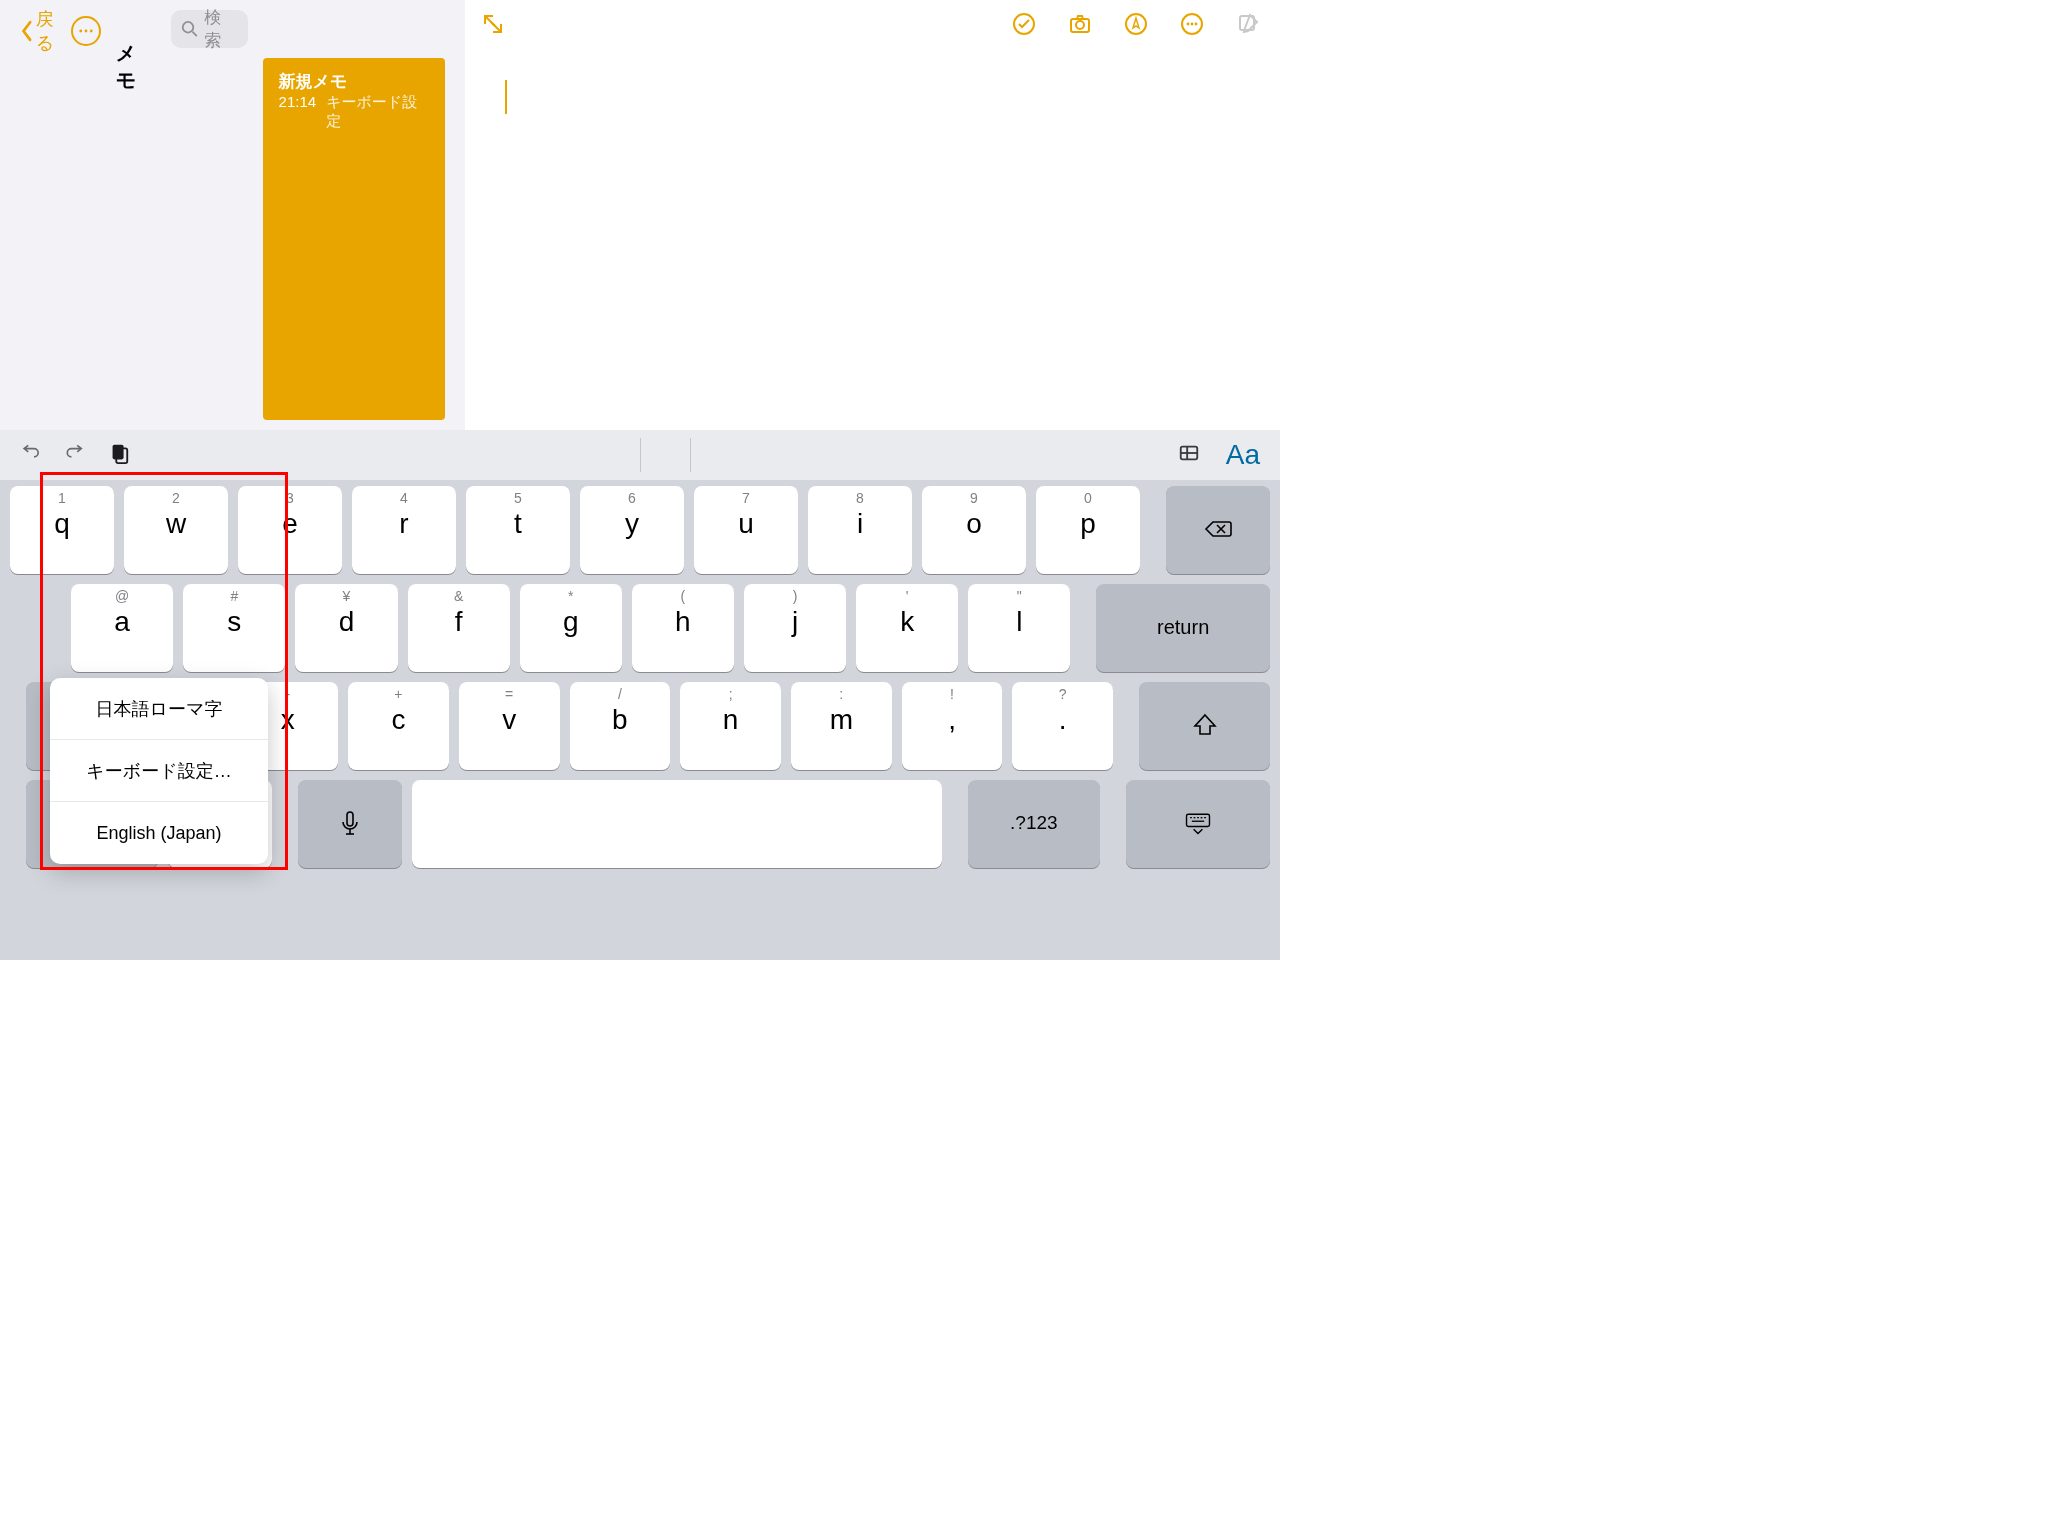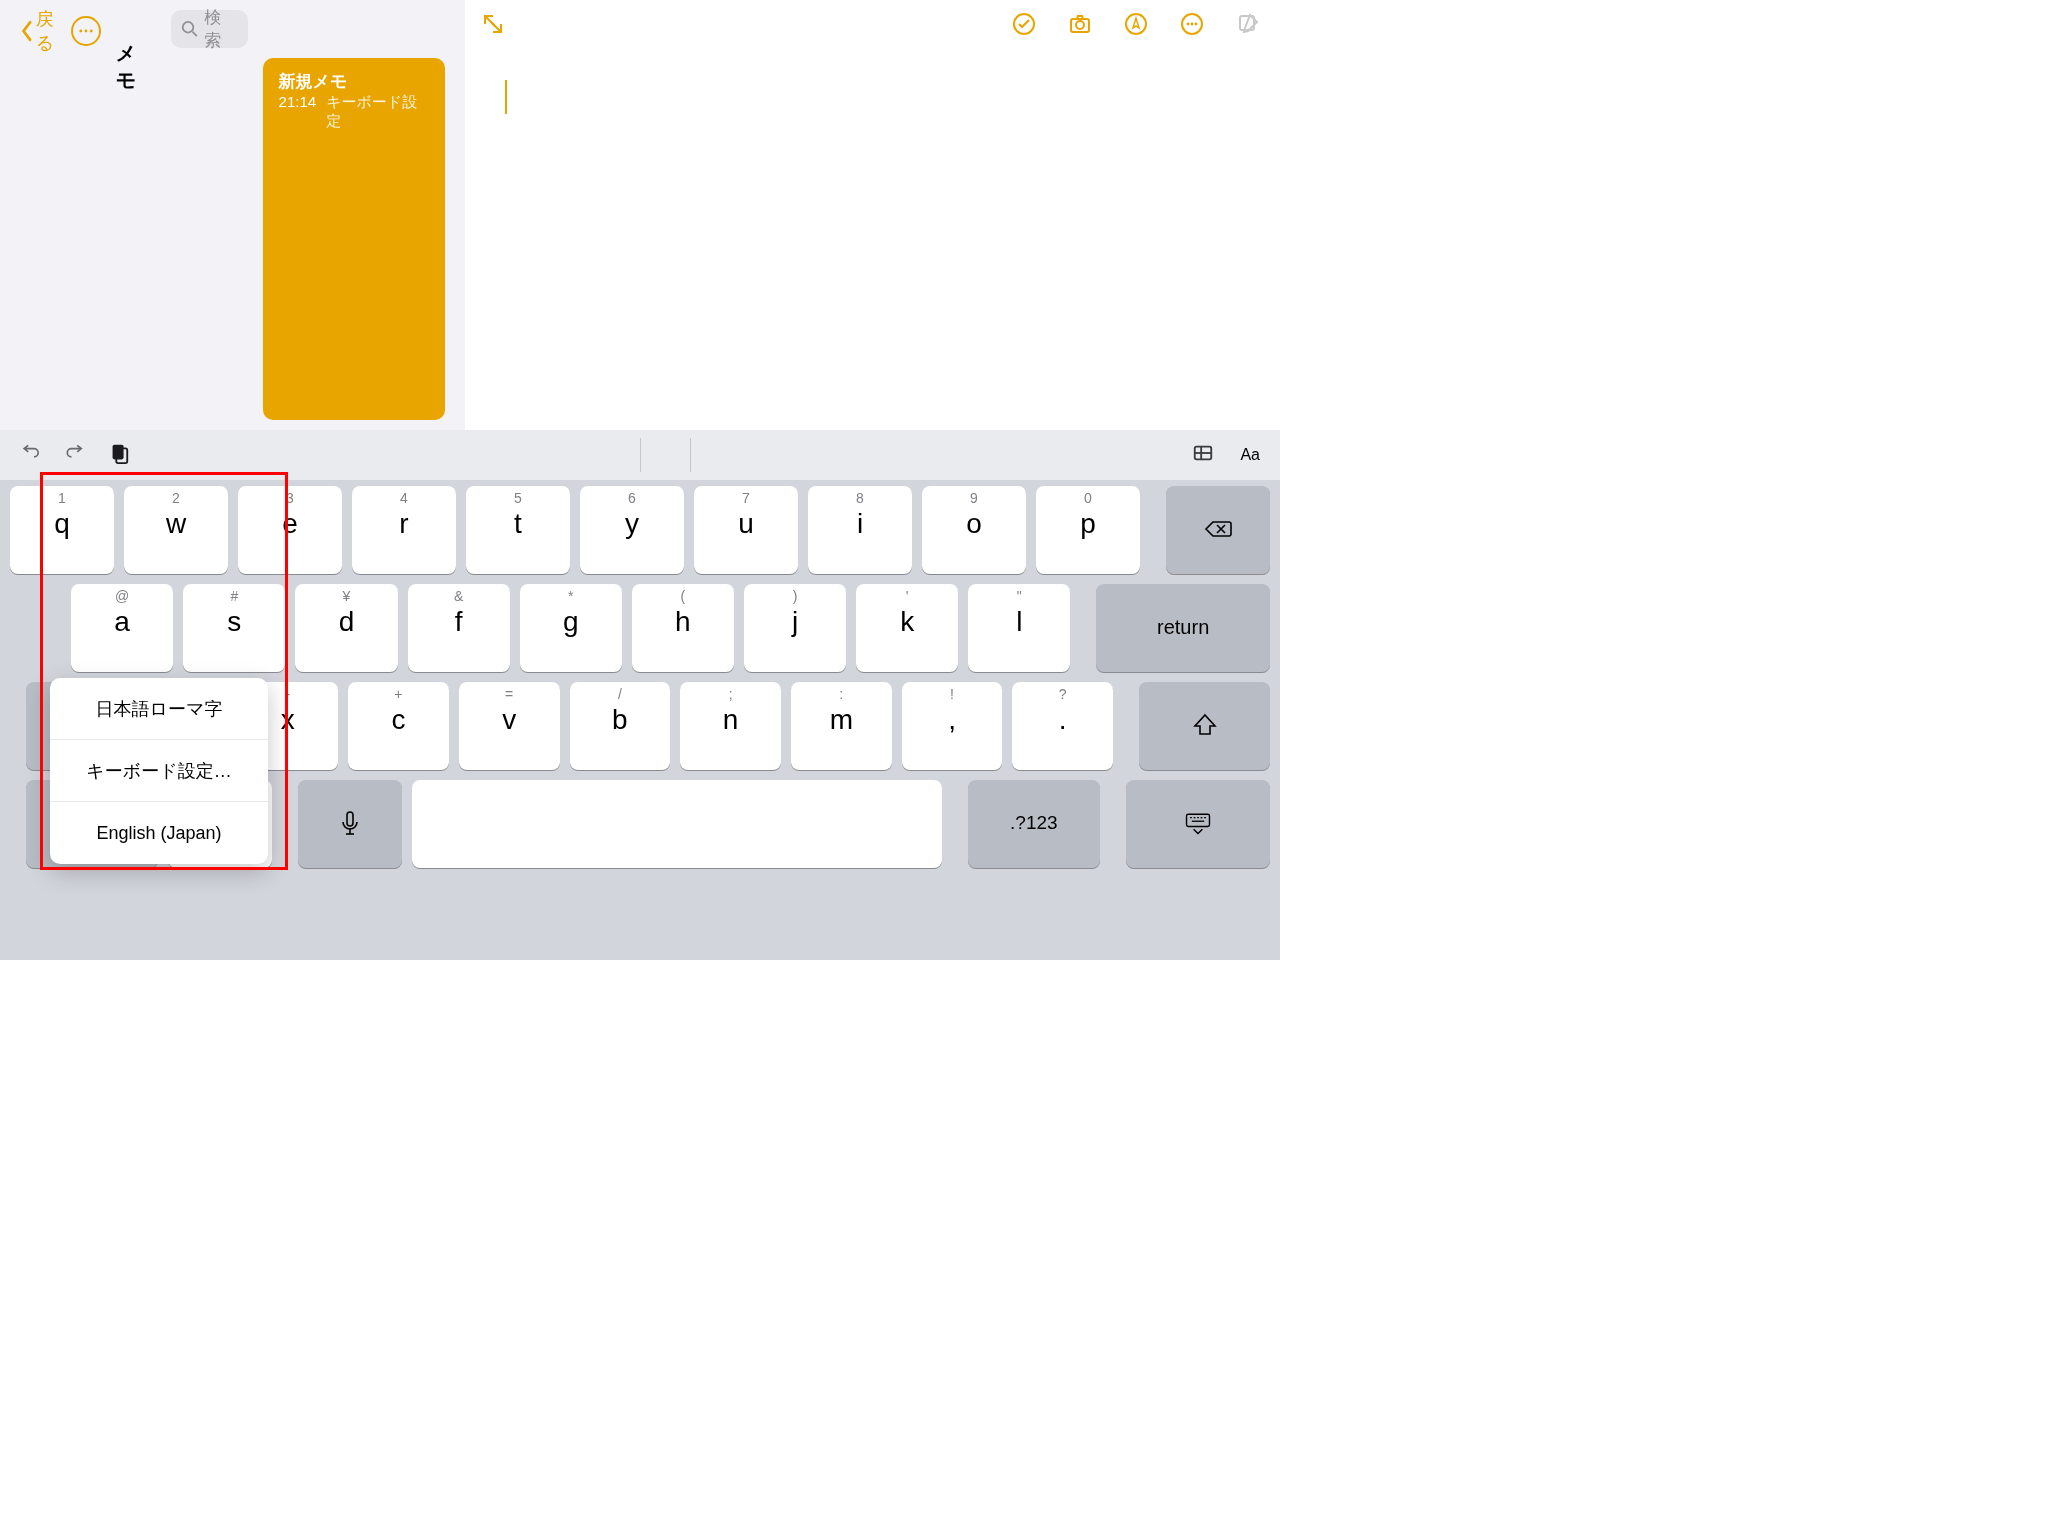--- a/index.html
+++ b/index.html
@@ -8,21 +8,21 @@
   .top { display: flex; height: 430px; }
   .sidebar { width: 465px; background: #f2f2f7; display: flex; flex-direction: row; padding: 10px 20px; gap: 15px; }
   .sb-header { display: flex; align-items: center; justify-content: space-between; height: 42px; }
   .back { display: flex; align-items: center; color: #e8a500; font-size: 18px; font-weight: 500; gap: 2px; }
   .back svg { width: 14px; height: 22px; }
   .more-circle { width: 30px; height: 30px; border-radius: 50%; border: 2px solid #e8a500; display: flex; align-items: center; justify-content: center; color: #e8a500; }
   .more-circle svg { width: 14px; height: 4px; }
   .title { font-size: 20px; font-weight: 700; margin-top: 30px; margin-bottom: 14px; }
   .search { background: #e4e4e9; border-radius: 10px; height: 38px; display: flex; align-items: center; padding: 0 10px; color: #8e8e93; font-size: 17px; gap: 6px;}
   .search svg { width: 18px; height: 18px; stroke: #8e8e93; }
-  .note-item { margin-top: 48px; background: #e8a500; border-radius: 10px; padding: 12px 16px; color: #fff; }
+  .note-item { margin-top: 48px; background: #e8a500; border-radius: 4px; padding: 12px 16px; color: #fff; }
   .note-title { font-size: 17px; font-weight: 600; }
   .note-sub { font-size: 15px; margin-top: 0; display:flex; gap:10px; }
   .note-sub span:last-child { opacity:.85; }
 
   .editor { flex: 1; background: #fff; position: relative; }
   .ed-toolbar { height: 42px; display: flex; align-items: center; justify-content: space-between; padding: 10px 20px 0 16px; }
   .expand { color: #e8a500; }
   .ed-actions { display: flex; gap: 32px; align-items: center; color: #e8a500; }
   .ed-actions svg, .expand svg { width: 24px; height: 24px; }
   .compose svg { stroke:#c0c0c0;}
@@ -148,21 +148,21 @@
           </svg></span>
     </div>
     <div class="sep"></div>
     <div class="sep2"></div>
     <div class="right">
       <span><svg viewBox="0 0 24 24">
             <rect x="3" y="5" width="18" height="14" rx="2" stroke="#3a3a3c" stroke-width="2" fill="none"></rect>
             <line x1="3" y1="12" x2="21" y2="12" stroke="#3a3a3c" stroke-width="2"></line>
             <line x1="10" y1="5" x2="10" y2="19" stroke="#3a3a3c" stroke-width="2"></line>
           </svg></span>
-      <span style="font-size:16px;color:#000000;font-weight:500">Aa</span>
+      <span style="font-size:28px;color:#0369a1;font-weight:500">Aa</span>
     </div>
   </div>
 
   <div class="kb-rows">
     <div class="row" id="kb-row1">
         <div class="key">
           <div class="hint">1</div>
           <div class="main">q</div>
         </div>
         <div class="key">

